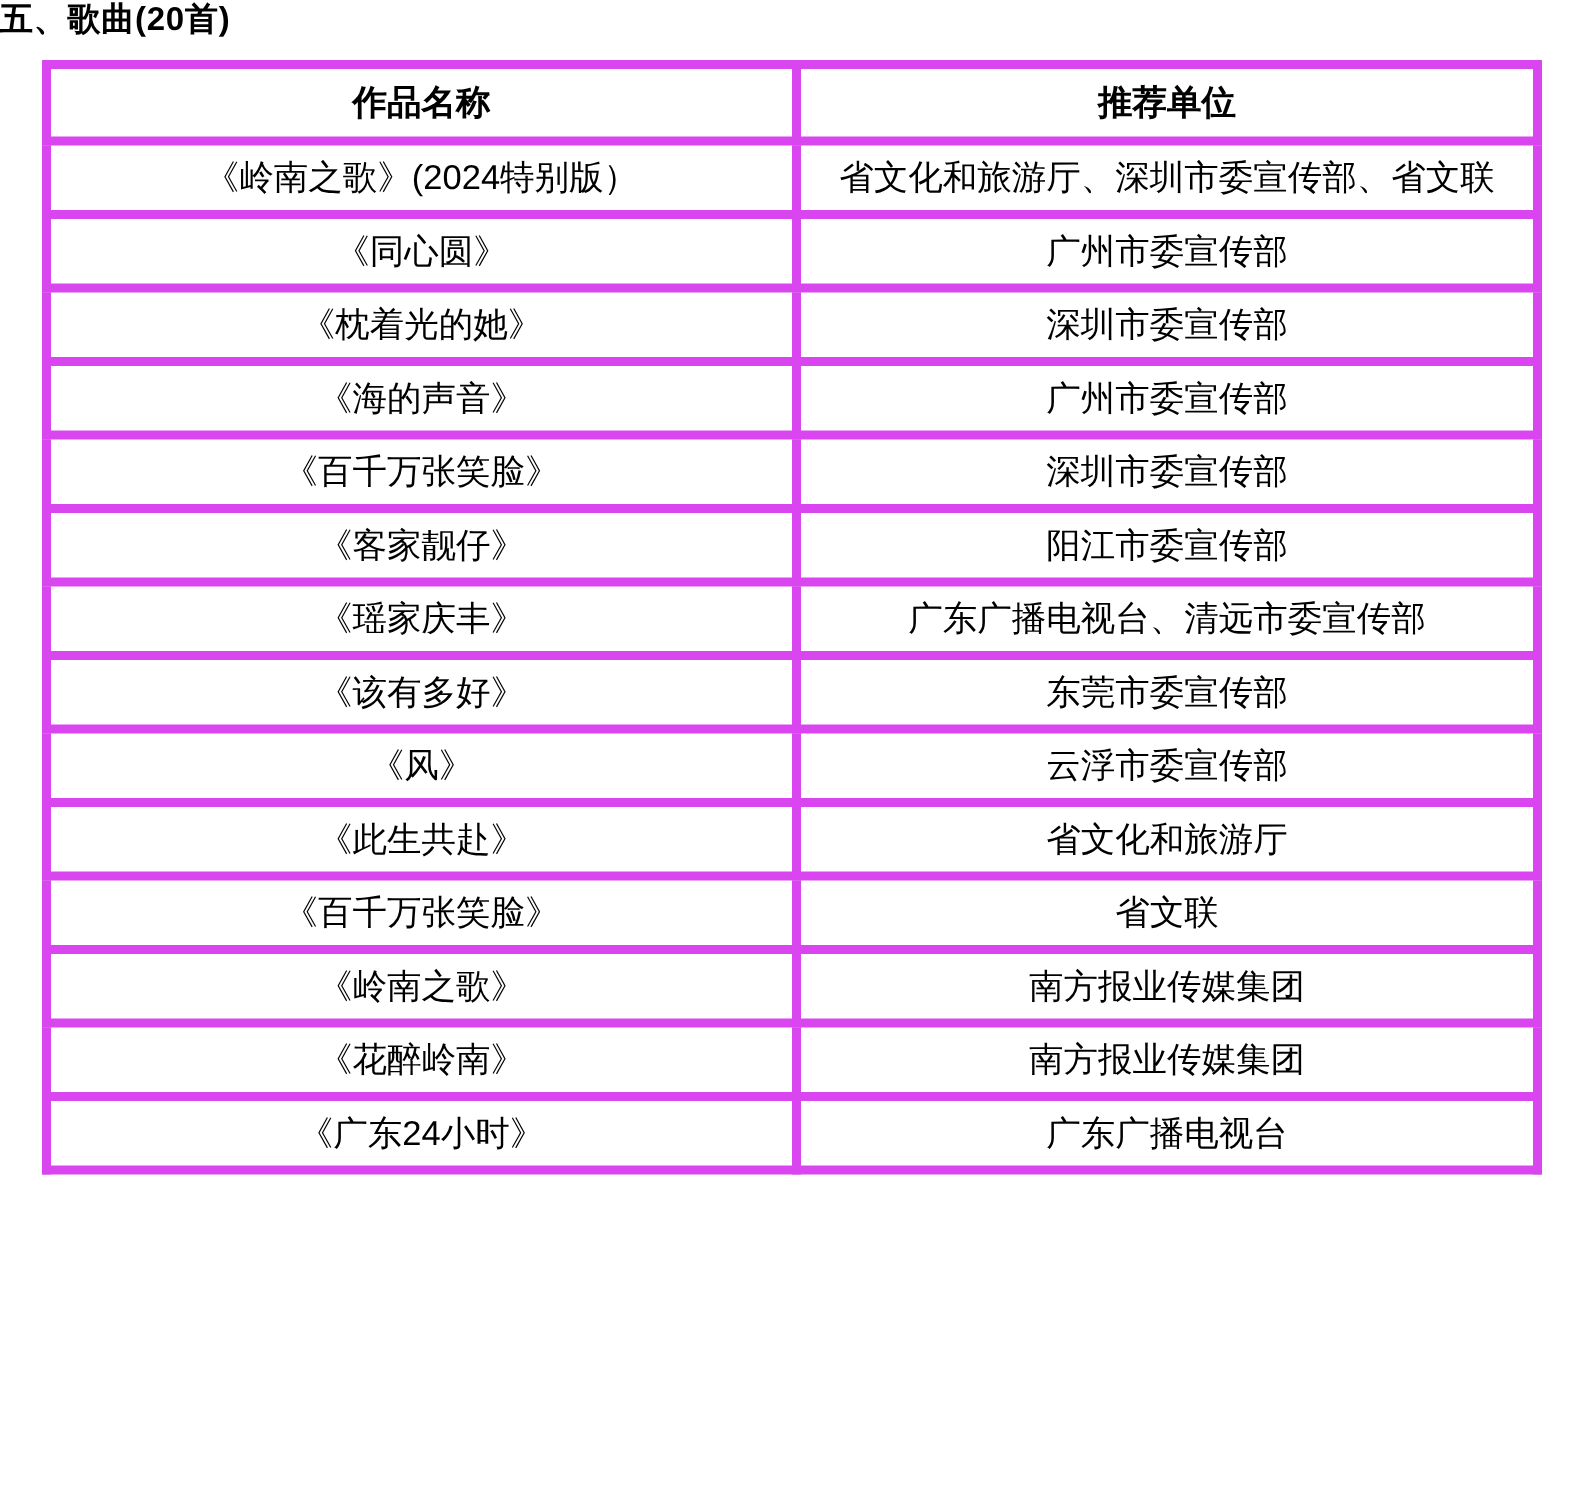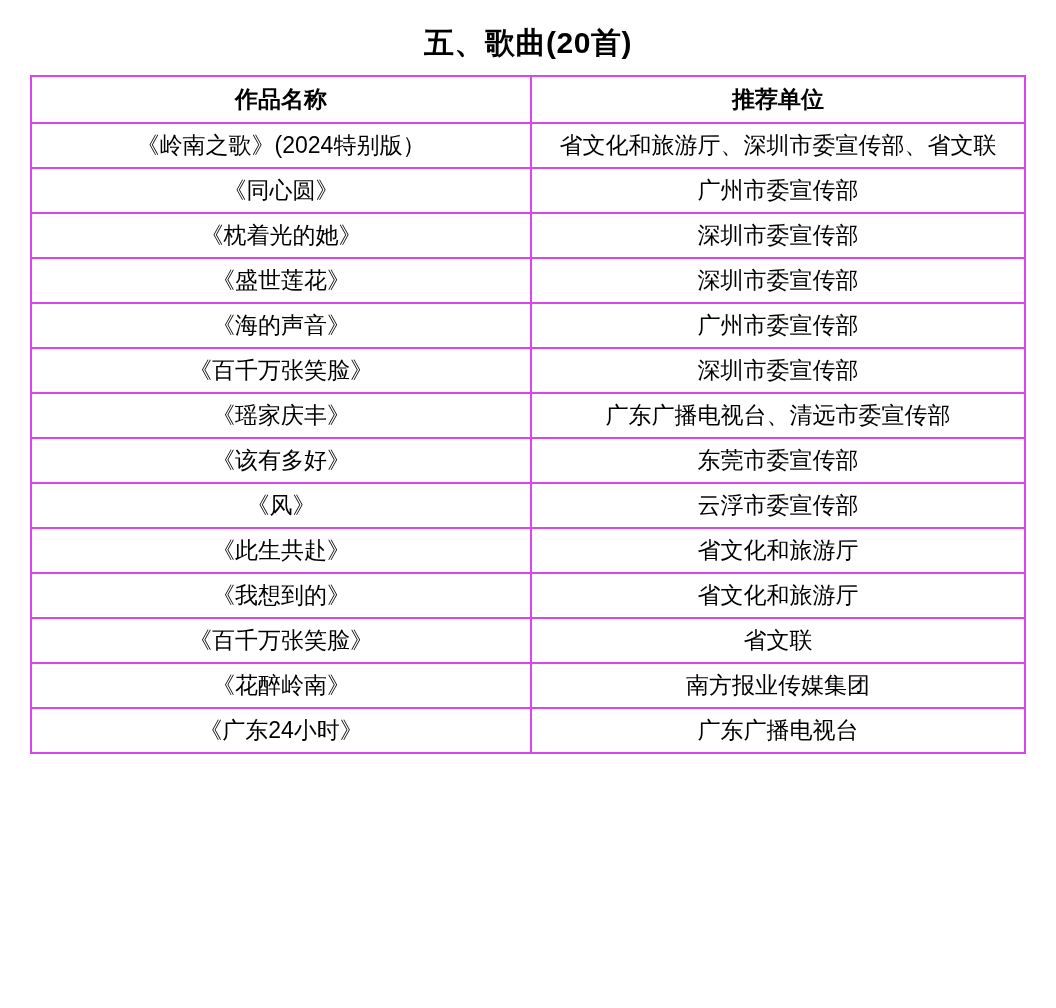--- a/index.html
+++ b/index.html
@@ -15,37 +15,37 @@
     -webkit-font-smoothing: antialiased;
   }
   .page {
     position: relative;
     width: 1056px;
     height: 1008px;
     box-sizing: border-box;
     padding: 0;
   }
   .doc-title {
-    text-align: center;
-    font-size: 30px;
+    text-align: left;
+    font-size: 22px;
     font-weight: bold;
     letter-spacing: 0.5px;
-    padding-top: 25px;
+    padding-top: 0;
     padding-bottom: 14px;
     line-height: 1.2;
   }
   table.song-table {
     border-collapse: collapse;
     width: 994px;
     margin: 0 auto;
     table-layout: fixed;
   }
   table.song-table td,
   table.song-table th {
-    border: 2px solid #d946ef;
+    border: 6px solid #d946ef;
     height: 43px;
     padding: 0 2px;
     text-align: center;
     vertical-align: middle;
     font-size: 23px;
     font-weight: normal;
     line-height: 1.2;
     white-space: nowrap;
     overflow: hidden;
   }
@@ -81,54 +81,54 @@
       </tr>
       <tr>
         <td>《同心圆》</td>
         <td>广州市委宣传部</td>
       </tr>
       <tr>
         <td>《枕着光的她》</td>
         <td>深圳市委宣传部</td>
       </tr>
       <tr>
-        <td>《盛世莲花》</td>
-        <td>深圳市委宣传部</td>
-      </tr>
-      <tr>
         <td>《海的声音》</td>
         <td>广州市委宣传部</td>
       </tr>
       <tr>
         <td>《百千万张笑脸》</td>
         <td>深圳市委宣传部</td>
+      </tr>
+      <tr>
+        <td>《客家靓仔》</td>
+        <td>阳江市委宣传部</td>
       </tr>
       <tr>
         <td>《瑶家庆丰》</td>
         <td>广东广播电视台、清远市委宣传部</td>
       </tr>
       <tr>
         <td>《该有多好》</td>
         <td>东莞市委宣传部</td>
       </tr>
       <tr>
         <td>《风》</td>
         <td>云浮市委宣传部</td>
       </tr>
       <tr>
         <td>《此生共赴》</td>
         <td>省文化和旅游厅</td>
       </tr>
       <tr>
-        <td>《我想到的》</td>
-        <td>省文化和旅游厅</td>
+        <td>《百千万张笑脸》</td>
+        <td>省文联</td>
       </tr>
       <tr>
-        <td>《百千万张笑脸》</td>
-        <td>省文联</td>
+        <td>《岭南之歌》</td>
+        <td>南方报业传媒集团</td>
       </tr>
       <tr>
         <td>《花醉岭南》</td>
         <td>南方报业传媒集团</td>
       </tr>
       <tr>
         <td>《广东24小时》</td>
         <td>广东广播电视台</td>
       </tr>
     </tbody>

